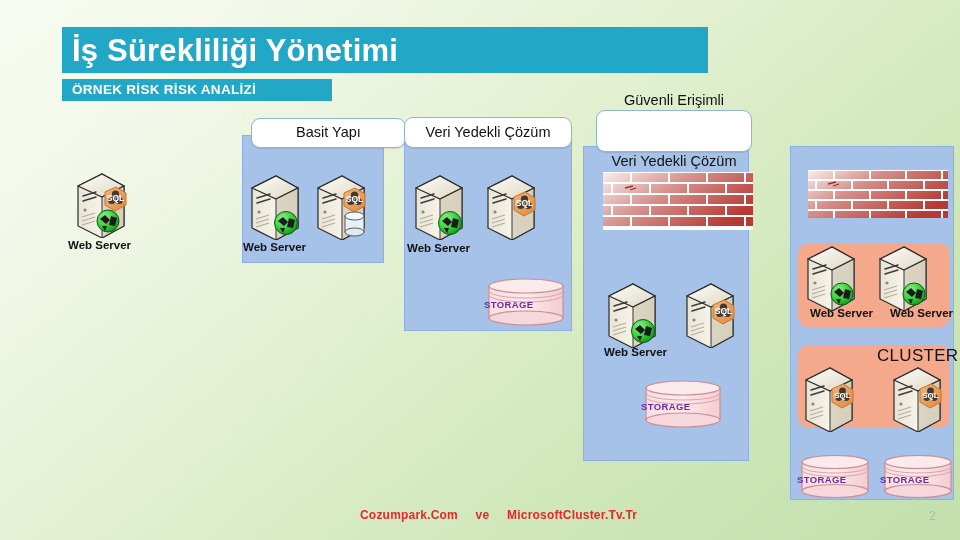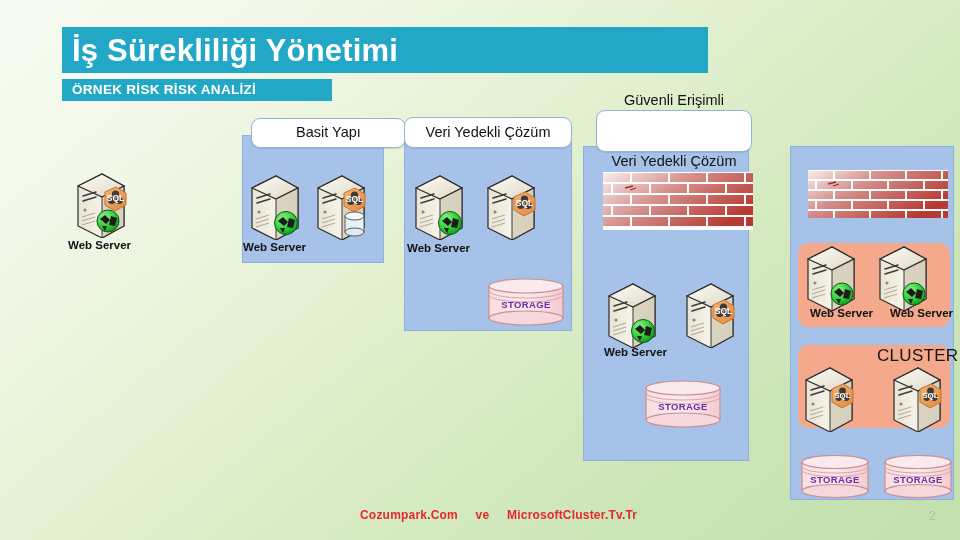--- a/index.html
+++ b/index.html
@@ -58,21 +58,21 @@
   
   .node-label {
     position: absolute; font-size: 11.5px; font-weight: bold; color: #121212;
     white-space: nowrap; line-height: 1;
   }
 
   
   .storage { position: absolute; }
   .storage svg { display: block; }
   .storage .st-text {
-    position: absolute; left: 0; right: 0; text-align: center;
+    position: absolute; left: 0; right: 0; text-align: left;
     font-size: 9.5px; font-weight: bold; color: #6b2aa8; letter-spacing: .4px;
   }
 
   
   .firewall { position: absolute; }
   .firewall svg { display: block; }
 
   
   .footer {
     position: absolute; left: 360px; top: 508px;

